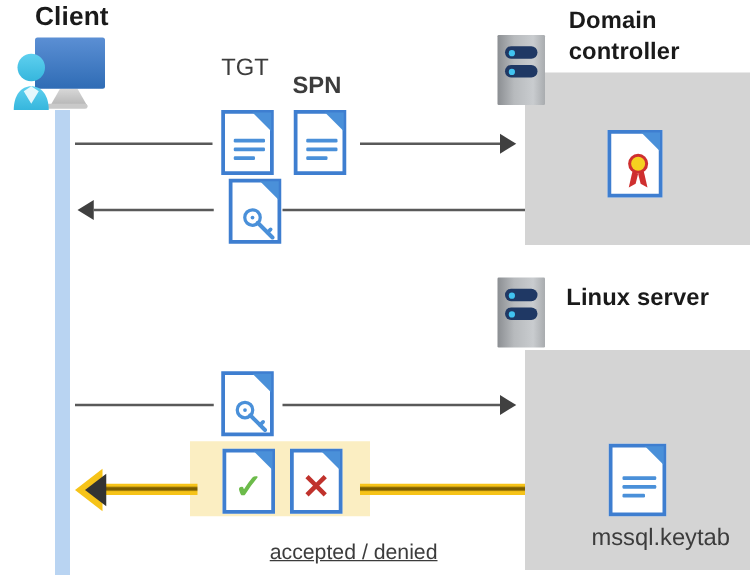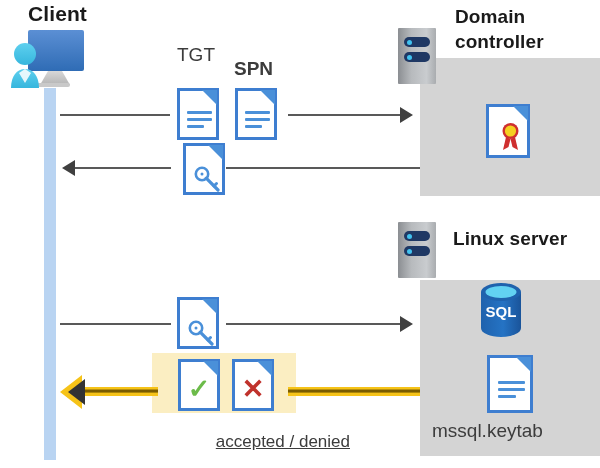--- a/index.html
+++ b/index.html
@@ -50,21 +50,21 @@
     left: 140px; top: 432px;
     font-size: 17px;
     width: 210px;
     text-align: right;
     text-decoration: underline;
   }
   #keytab-label {
     left: 432px; top: 420px;
     font-size: 19px;
     width: 152px;
-    text-align: left;
+    text-align: right;
   }
 
   
   #lifeline {
     left: 44px; top: 88px;
     width: 12px; height: 372px;
     background: #b9d4f2;
   }
 
   
@@ -385,35 +385,20 @@
     <span class="cert-badge">
       <svg width="21" height="30" viewBox="0 0 21 30">
         <path d="M6 16 L3 29 L8.5 26 L10.5 18 Z" fill="#cf2f2f"></path>
         <path d="M15 16 L18 29 L12.5 26 L10.5 18 Z" fill="#cf2f2f"></path>
         <circle cx="10.5" cy="10" r="8" fill="#cf2f2f"></circle>
         <circle cx="10.5" cy="10" r="5.6" fill="#f5d020"></circle>
       </svg>
     </span>
   </div>
 
-  <div class="abs" id="sql-icon">
-    <svg width="48" height="54" viewBox="0 0 48 54">
-      <defs>
-        <linearGradient id="cylGrad" x1="0" y1="0" x2="1" y2="0">
-          <stop offset="0%" stop-color="#1f62ad"></stop>
-          <stop offset="55%" stop-color="#2573c4"></stop>
-          <stop offset="100%" stop-color="#1a549a"></stop>
-        </linearGradient>
-      </defs>
-      <path d="M4 9 h40 v36 a20 9 0 0 1 -40 0 z" fill="url(#cylGrad)"></path>
-      <ellipse cx="24" cy="9" rx="20" ry="9" fill="#1f62ad"></ellipse>
-      <ellipse cx="24" cy="9" rx="15.5" ry="6" fill="#62d2f2"></ellipse>
-      <text x="24" y="34" font-family="Liberation Sans, sans-serif" font-size="15" font-weight="bold" fill="#ffffff" text-anchor="middle">SQL</text>
-    </svg>
-  </div>
 
   <div class="abs doc" id="doc-keytab">
     <span class="doc-fold"></span>
     <span class="doc-lines">
         <i class="l1"></i>
         <i class="l2"></i>
         <i class="l3"></i>
       </span>
   </div>
 

